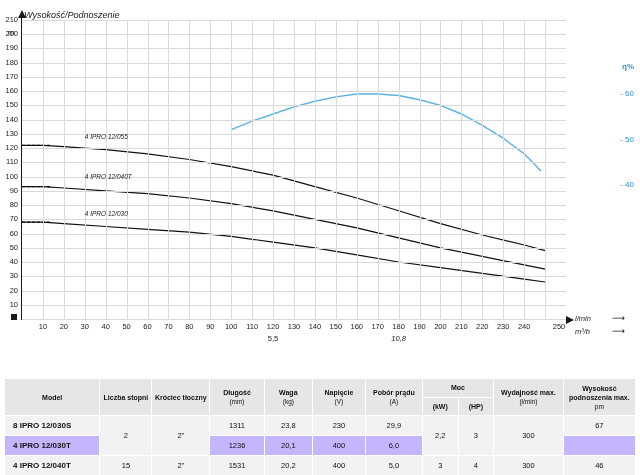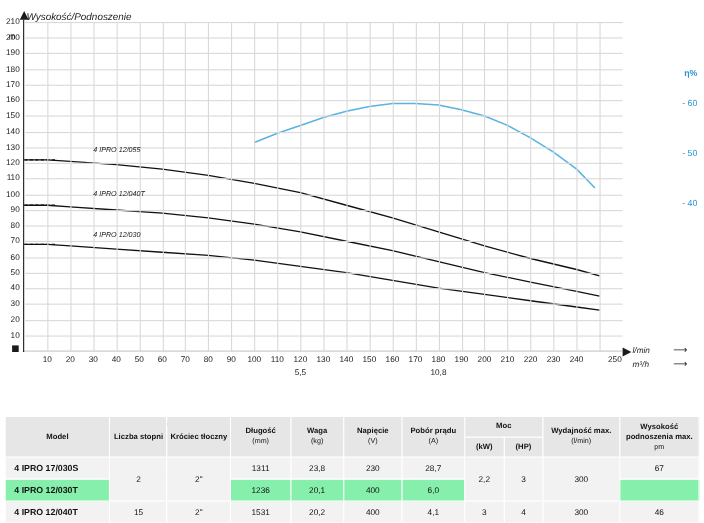--- a/index.html
+++ b/index.html
@@ -40,21 +40,21 @@
 
   .curve-label{position:absolute;font-size:6.5px;font-style:italic;color:#1a1a1a;white-space:nowrap;}
 
   
   .table-wrap{position:absolute;left:4px;top:378px;width:632px;}
   table{border-collapse:collapse;width:632px;font-size:7.5px;color:#111;}
   th,td{border:1px solid #ffffff;text-align:center;padding:0;}
   thead th{background:#e6e6e6;font-weight:bold;font-size:7px;height:36px;line-height:9px;}
   thead th.sub{height:16px;}
   tbody td{height:19px;background:#f2f2f2;}
-  tbody tr.alt td{background:#86efac;}
+  tbody tr.alt td{background:#c4b5fd;}
   td.model{text-align:left;padding-left:8px;font-weight:bold;font-size:8px;}
   .unit{font-weight:normal;font-size:6.5px;}
 </style>
 </head>
 <body>
 
 <div class="wrap">
 
   <div class="chart-area">
     <div class="ylabel-title">Wysokość/Podnoszenie</div>
@@ -124,21 +124,21 @@
         <div class="xtick" style="left: 431.462px;">200</div>
         <div class="xtick" style="left: 452.385px;">210</div>
         <div class="xtick" style="left: 473.308px;">220</div>
         <div class="xtick" style="left: 494.231px;">230</div>
         <div class="xtick" style="left: 515.154px;">240</div>
         <div class="xtick" style="left: 550px;">250</div>
       </div>
     <div id="xticks2">
         <div class="xtick2" style="left: 136.538px; margin-top: 46px;">3,6</div>
         <div class="xtick2" style="left: 262.077px;">5,5</div>
-        <div class="xtick2" style="left: 387.615px;">10,8</div>
+        <div class="xtick2" style="left: 387.615px; font-style: italic;">10,8</div>
       </div>
     <div id="etaticks">
         <div class="eta-tick" style="top: 89.0381px;">- 60</div>
         <div class="eta-tick" style="top: 134.6px;">- 50</div>
         <div class="eta-tick" style="top: 180.162px;">- 40</div>
       </div>
     <div id="curvelabels">
         <div class="curve-label" style="left: 84.7692px; top: 133.448px;">4 IPRO 12/055</div>
         <div class="curve-label" style="left: 84.7692px; top: 173.314px;">4 IPRO 12/040T</div>
         <div class="curve-label" style="left: 84.7692px; top: 210.333px;">4 IPRO 12/030</div>
@@ -186,48 +186,48 @@
             <span class="unit">pm</span>
           </th>
         </tr>
         <tr>
           <th class="sub" style="width:38px">(kW)</th>
           <th class="sub" style="width:38px">(HP)</th>
         </tr>
       </thead>
       <tbody id="tbody">
           <tr>
-            <td class="model">4 IPRO 17/030S</td>
+            <td class="model">8 IPRO 12/030S</td>
             <td rowspan="2">2</td>
             <td rowspan="2">2"</td>
             <td>1311</td>
             <td>23,8</td>
             <td>230</td>
-            <td>28,7</td>
+            <td>29,9</td>
             <td rowspan="2">2,2</td>
             <td rowspan="2">3</td>
             <td rowspan="2">300</td>
             <td>67</td>
           </tr>
           <tr class="alt">
             <td class="model">4 IPRO 12/030T</td>
             <td>1236</td>
             <td>20,1</td>
             <td>400</td>
             <td>6,0</td>
             <td></td>
           </tr>
           <tr>
             <td class="model">4 IPRO 12/040T</td>
             <td>15</td>
             <td>2"</td>
             <td>1531</td>
             <td>20,2</td>
             <td>400</td>
-            <td>4,1</td>
+            <td>5,0</td>
             <td>3</td>
             <td>4</td>
             <td>300</td>
             <td>46</td>
           </tr>
         </tbody>
     </table>
   </div>
 </div>
 

